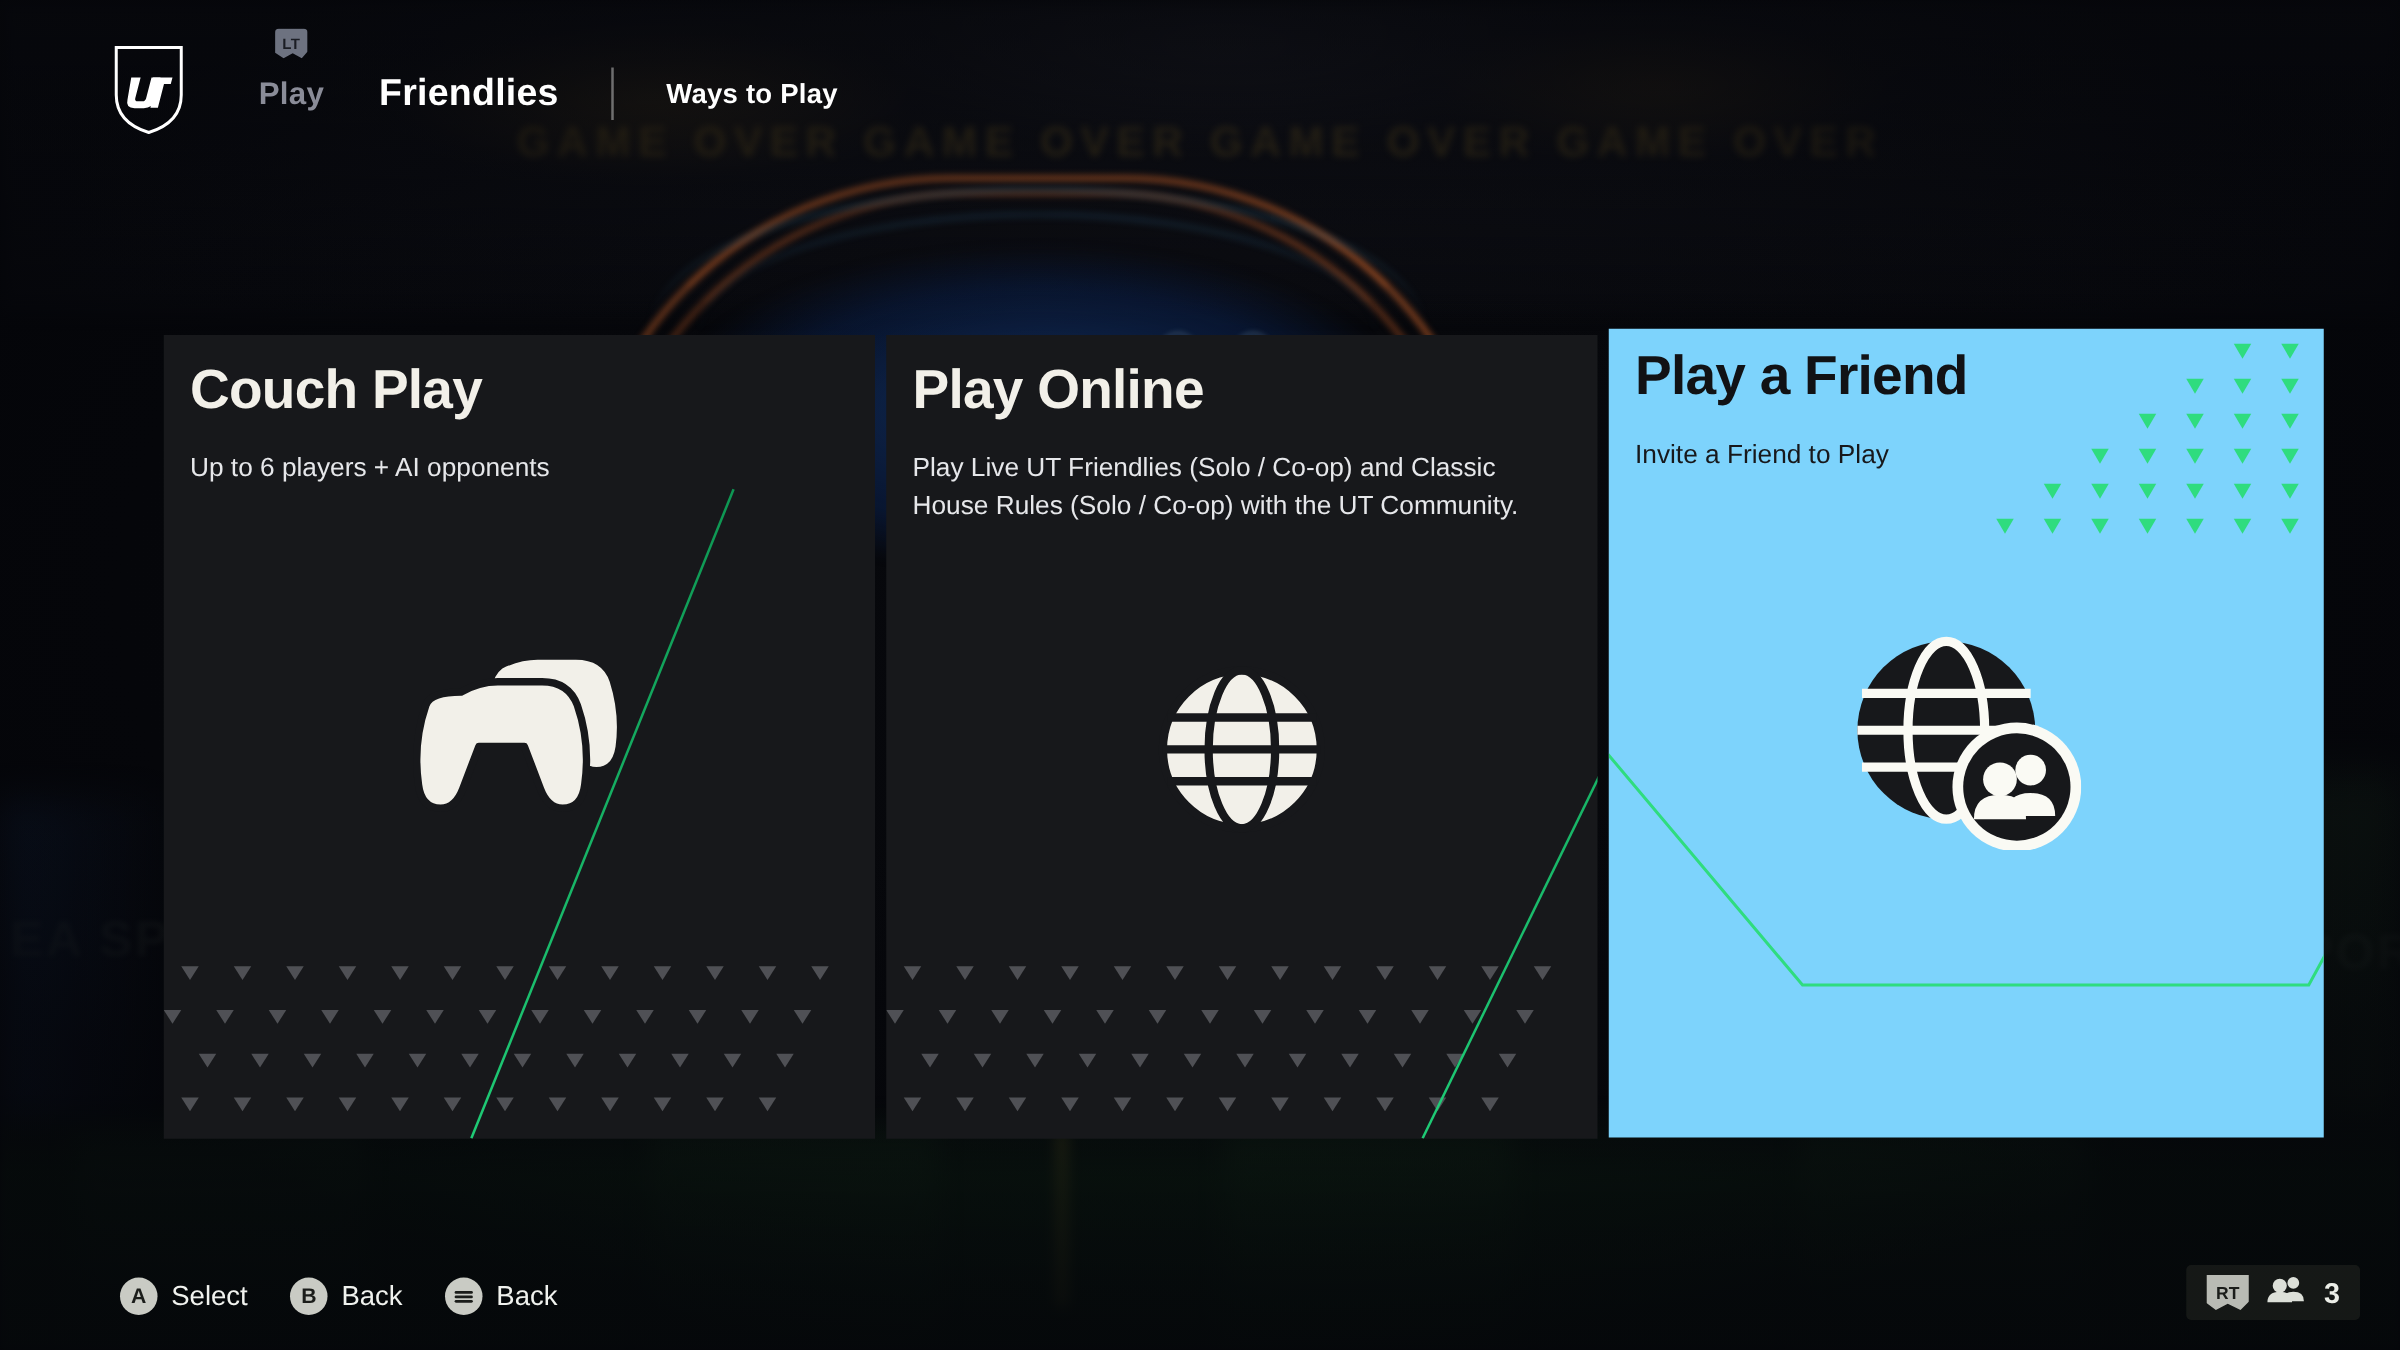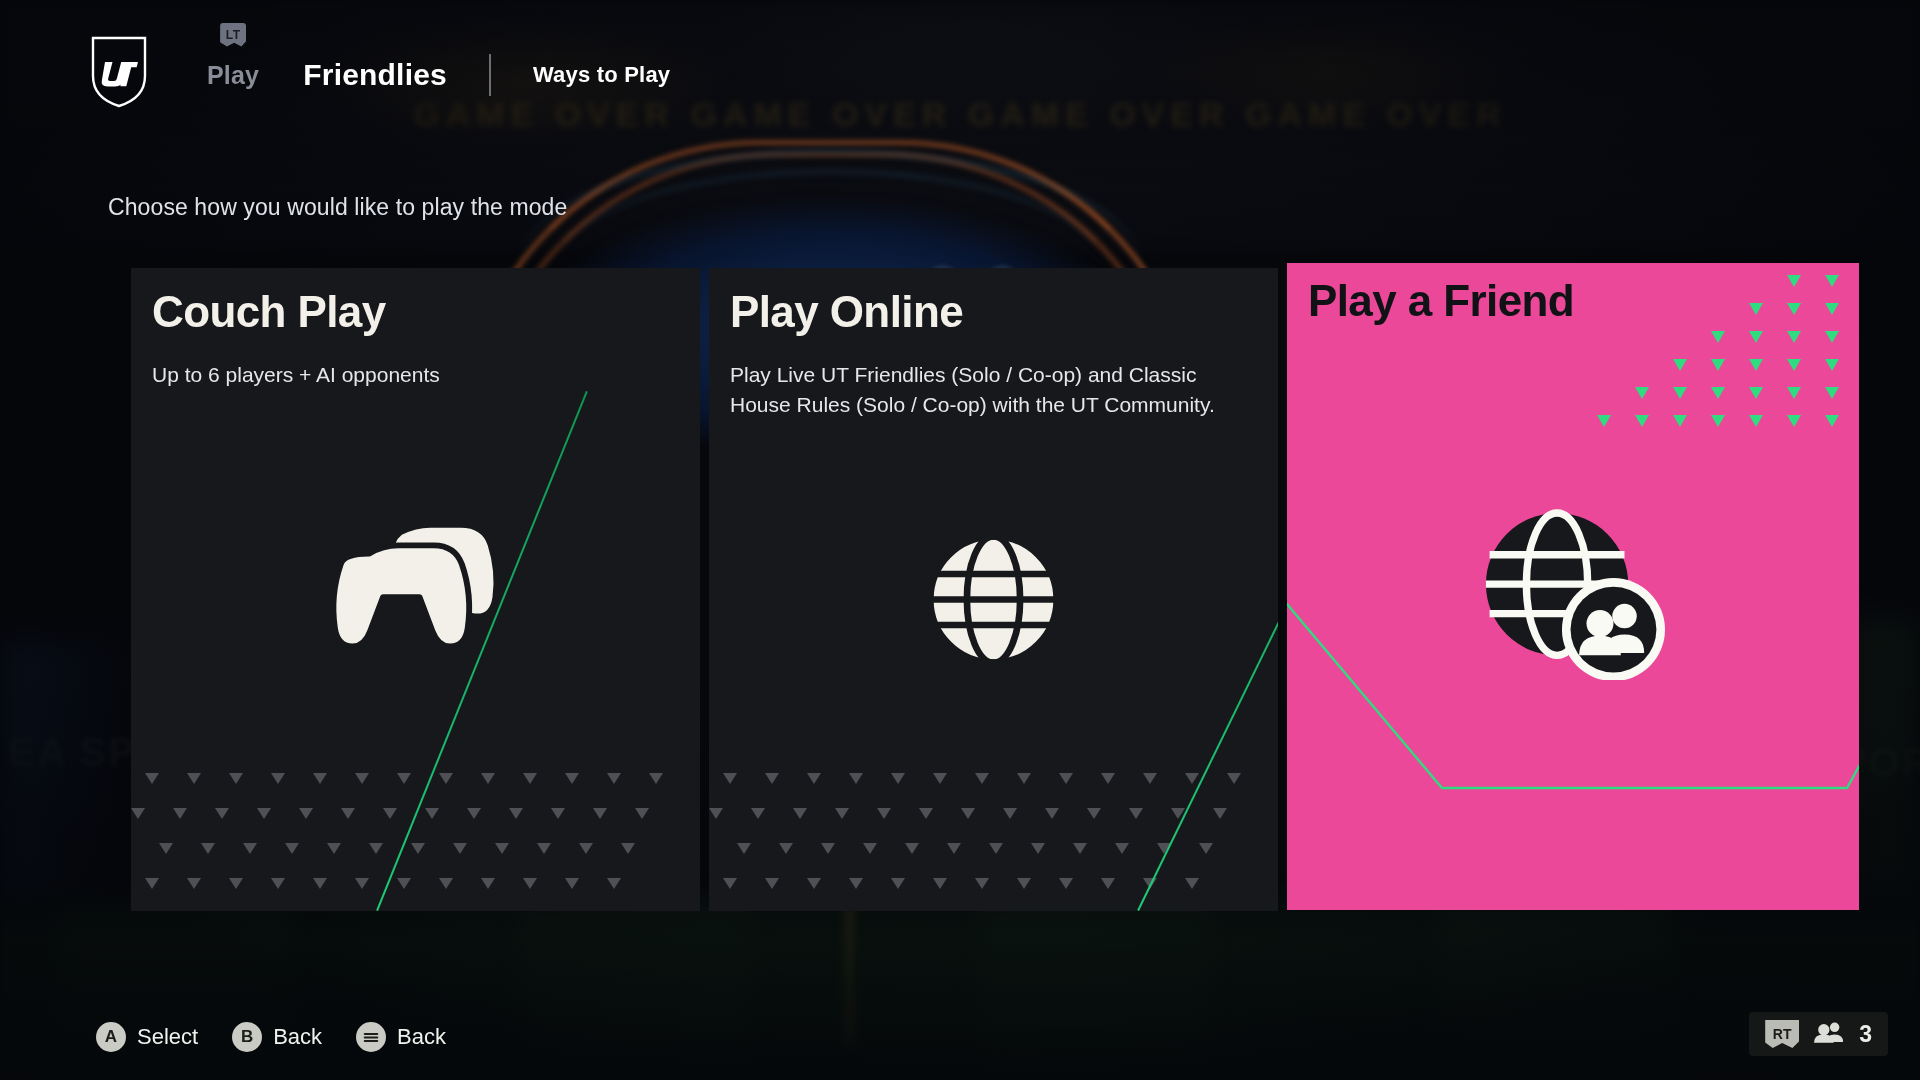--- a/index.html
+++ b/index.html
@@ -133,21 +133,21 @@
 
   
   .cards { position:absolute; left:110px; top:268px; display:flex; gap:9px; z-index:20;padding-left:21px; }
 
   .card {
     position:relative; width:569px; height:643px; overflow:hidden;
     background:#17181b;
   }
   .card.selected {
     width:572px; height:647px; margin-top:-5px;
-    background:#ec4899;
+    background:#7dd3fc;
   }
 
   .card-title {
     position:absolute; left:21px; top:20px;
     font-size:44px; font-weight:bold; color:#f2f0e9;
     letter-spacing:-.6px; line-height:1.08;
   }
   .card.selected .card-title { color:#111215; top:14px; }
 
   .card-desc {
@@ -249,21 +249,20 @@
       <div class="nav-item">
         <div class="lt-badge">LT</div>
         <span>Play</span>
       </div>
       <div class="nav-item active">Friendlies</div>
       <div class="nav-sep"></div>
       <div class="nav-item plain">Ways to Play</div>
     </div>
   </div>
 
-  <div class="subtitle">Choose how you would like to play the mode</div>
 
   <div class="cards">
 
     <div class="card">
       <div class="tri-field" id="tri1">
           <div class="tri" style="left: 14px; top: 62px;"></div>
           <div class="tri" style="left: 56px; top: 62px;"></div>
           <div class="tri" style="left: 98px; top: 62px;"></div>
           <div class="tri" style="left: 140px; top: 62px;"></div>
           <div class="tri" style="left: 182px; top: 62px;"></div>
@@ -427,20 +426,21 @@
           <div class="tri tri-green" style="left: 120px; top: 152px;"></div>
           <div class="tri tri-green" style="left: 158px; top: 152px;"></div>
           <div class="tri tri-green" style="left: 196px; top: 152px;"></div>
         </div>
       <div class="plane">
         <svg viewBox="0 0 572 300" width="572" height="300" preserveAspectRatio="none">
           <path d="M -60 -60 L 155 195 L 560 195 L 700 -60" fill="none" stroke="#2fdc7f" stroke-width="2.4"></path>
         </svg>
       </div>
       <div class="card-title">Play a Friend</div>
+      <div class="card-desc">Invite a Friend to Play</div>
       <div class="icon-wrap">
         <svg viewBox="0 0 150 140" width="184" height="172" style="margin-top:14px;">
           <g>
             <circle cx="62" cy="62" r="58" fill="#17181b"></circle>
             <g fill="none" stroke="#fafaf4" stroke-width="6">
               <ellipse cx="62" cy="62" rx="25" ry="58"></ellipse>
               <line x1="7" y1="38" x2="117" y2="38"></line>
               <line x1="4" y1="62" x2="120" y2="62"></line>
               <line x1="7" y1="86" x2="117" y2="86"></line>
             </g>

